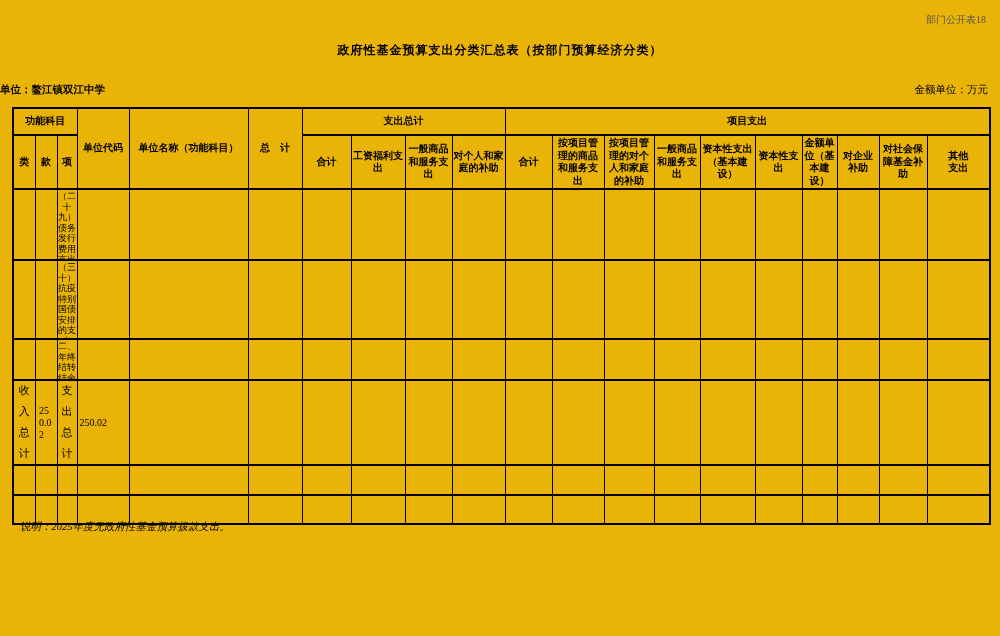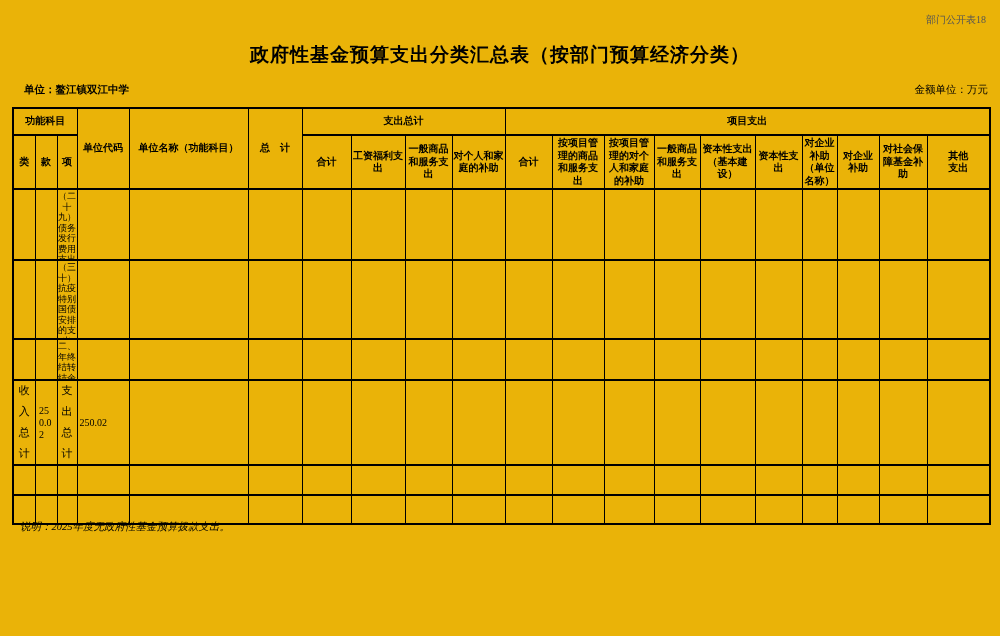--- a/index.html
+++ b/index.html
@@ -1,22 +1,22 @@
 <!DOCTYPE html>
 <html><head>
 <meta charset="utf-8">
 <style>
   html,body{margin:0;padding:0;background:#fff;}
   .page{position:relative;width:1000px;height:636px;background:#eab308;overflow:hidden;
         font-family:"Liberation Serif","DejaVu Serif",serif;color:#000;}
   .corner{position:absolute;top:13px;right:14px;font-size:10px;color:#555;}
   .title{position:absolute;top:42px;left:0;width:100%;text-align:center;
-         font-size:19px;font-weight:bold;letter-spacing:1px;
+         font-size:12px;font-weight:bold;letter-spacing:1px;
          font-family:"Liberation Sans","DejaVu Sans",sans-serif;}
-  .meta{position:absolute;top:83px;left:24px;right:12px;height:14px;font-size:10.5px;}
+  .meta{position:absolute;top:83px;left:0;right:12px;height:14px;font-size:10.5px;}
   .meta .unit{float:left;font-weight:bold;}
   .meta .amount{float:right;}
   .note{position:absolute;top:520px;left:20px;font-size:10.5px;font-style:italic;}
 
   table.budget{position:absolute;top:107px;left:12px;width:977px;
                border-collapse:collapse;table-layout:fixed;border:2px solid #000;}
   .budget th,.budget td{border:1px solid #000;border-top-width:2px;border-bottom-width:2px;
                padding:0;overflow:hidden;}
   .budget th{font-weight:bold;font-size:10px;text-align:center;vertical-align:middle;
              line-height:12.5px;padding:1px;}
@@ -83,21 +83,21 @@
         <th>合计</th>
         <th>工资福利支出</th>
         <th>一般商品和服务支出</th>
         <th>对个人和家庭的补助</th>
         <th>合计</th>
         <th>按项目管理的商品和服务支出</th>
         <th>按项目管理的对个人和家庭的补助</th>
         <th>一般商品和服务支出</th>
         <th>资本性支出（基本建设）</th>
         <th>资本性支出</th>
-        <th>对企业补助（单位名称）</th>
+        <th>金额单位（基本建设）</th>
         <th>对企业补助</th>
         <th>对社会保障基金补助</th>
         <th class="pad-other">其他支出</th>
       </tr>
     </thead>
     <tbody>
       <tr style="height:70px">
         <td></td>
         <td></td>
         <td>

